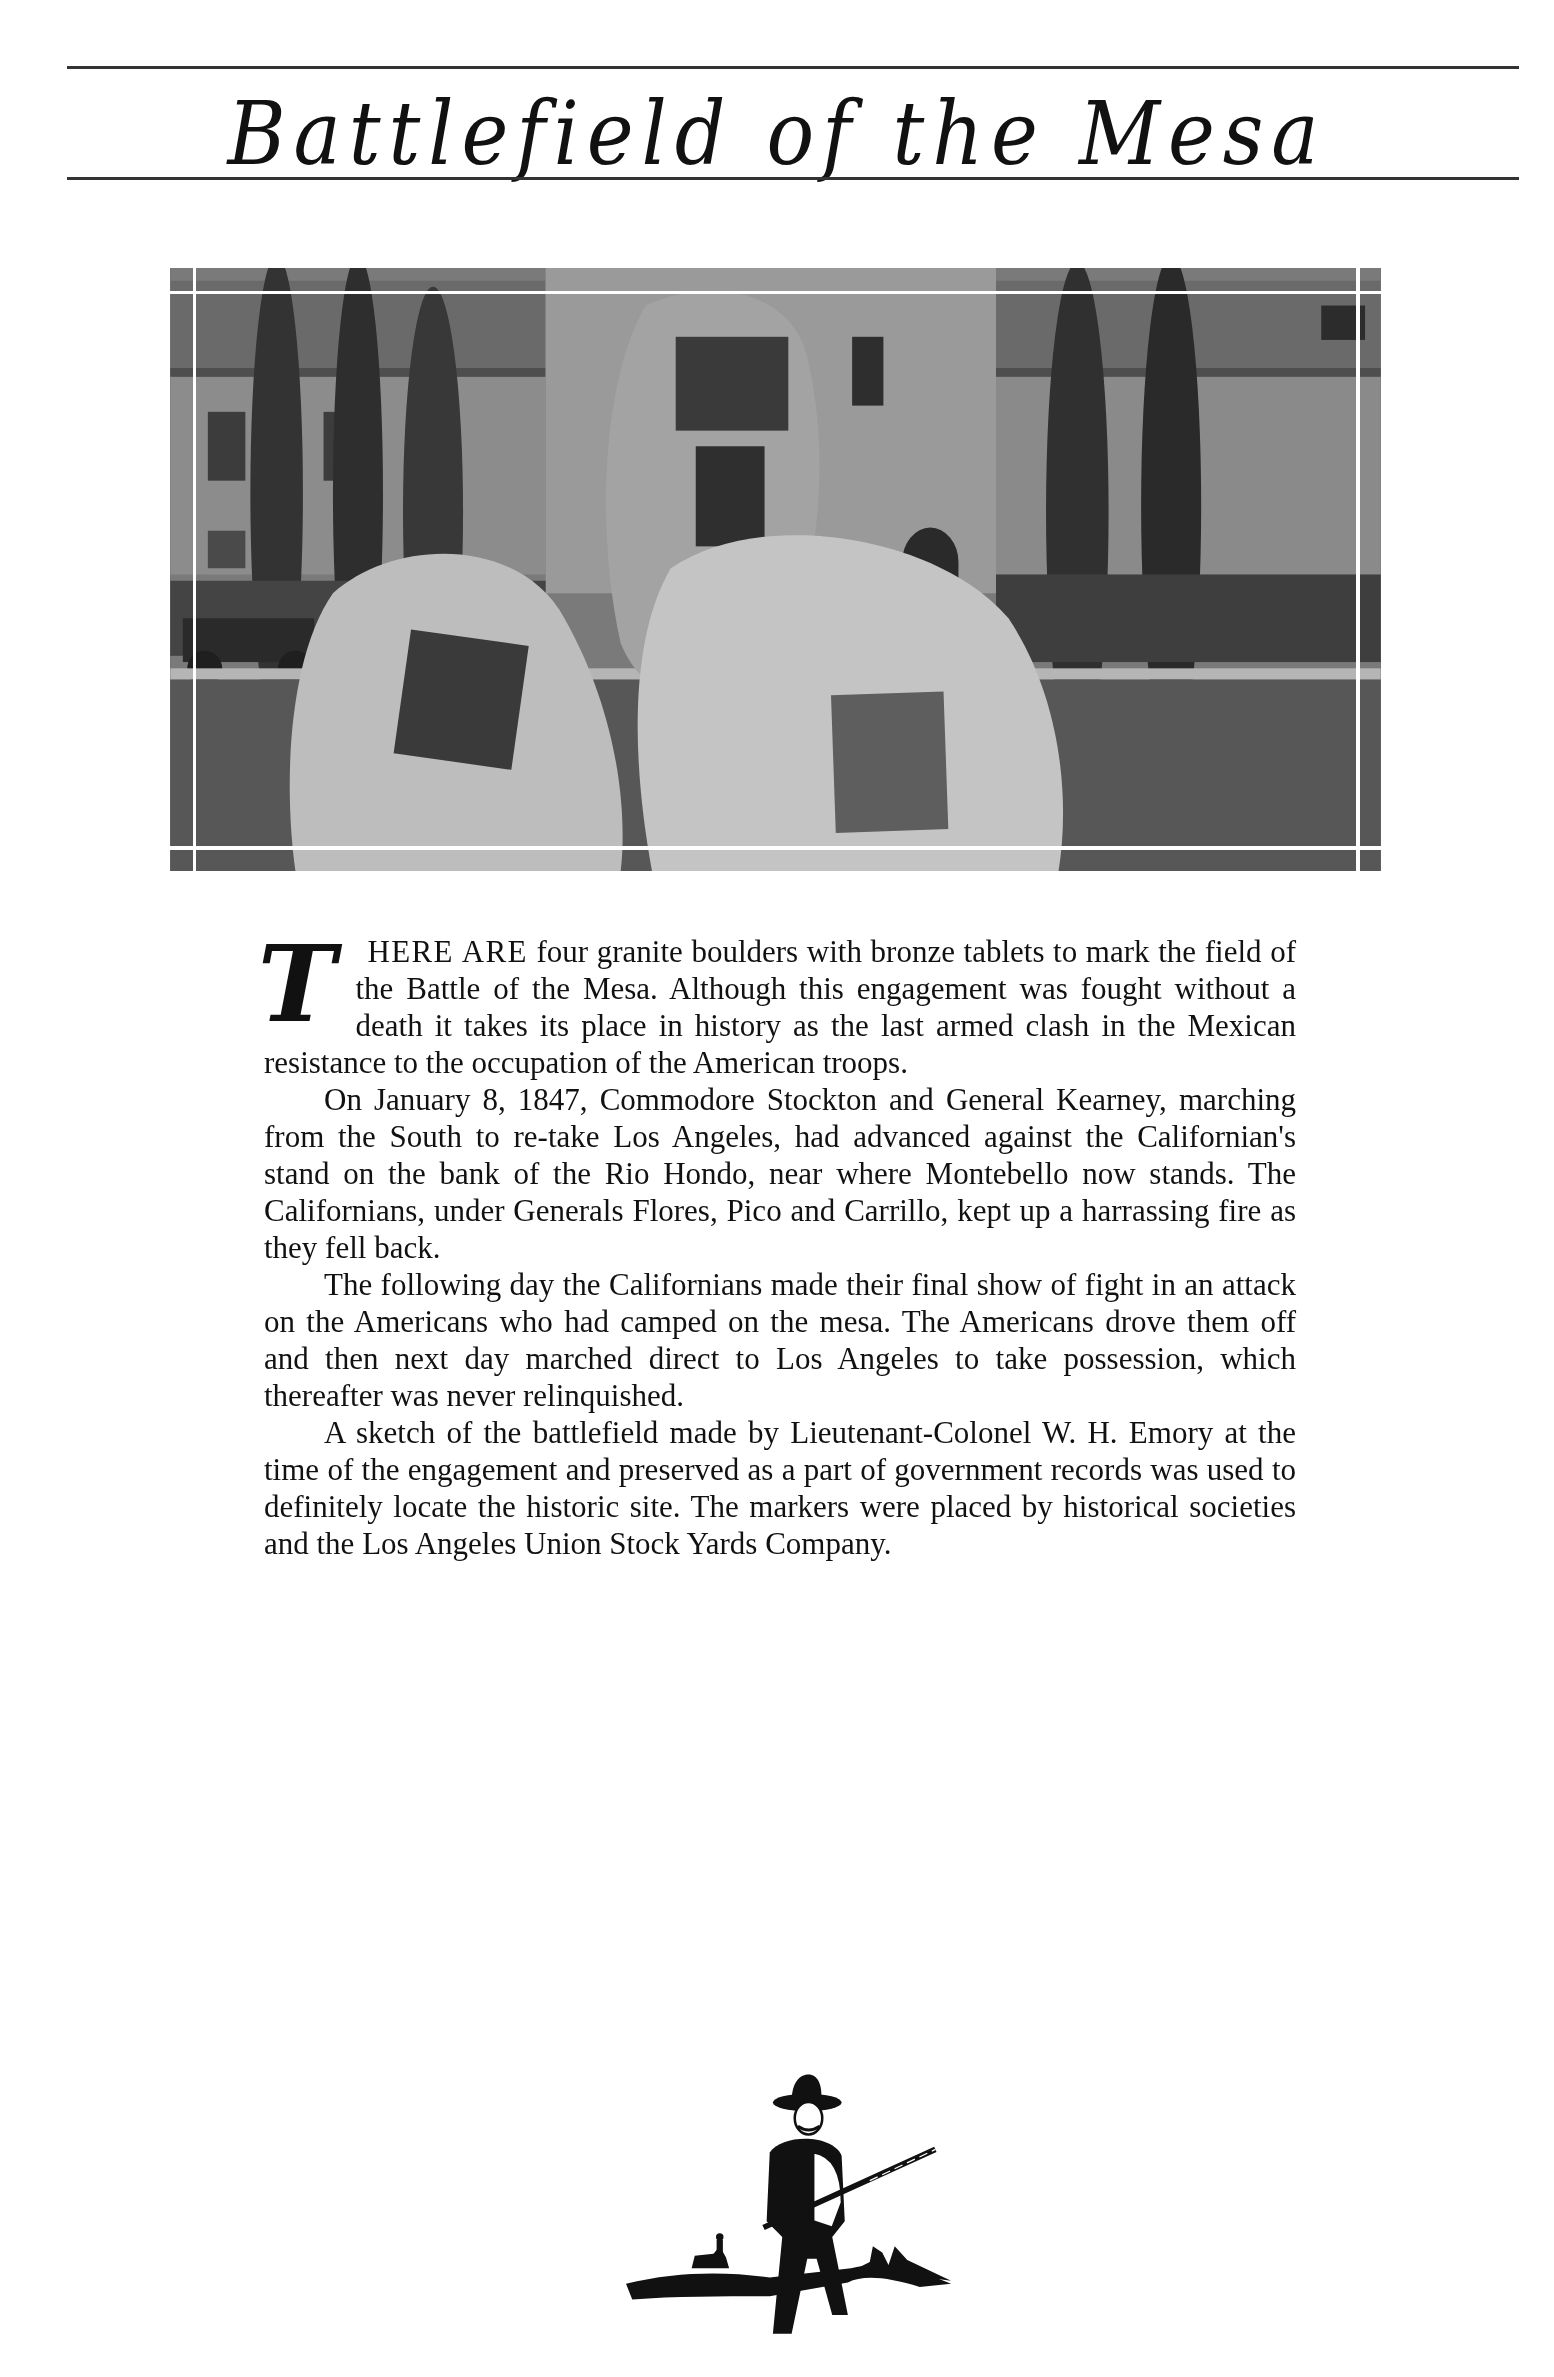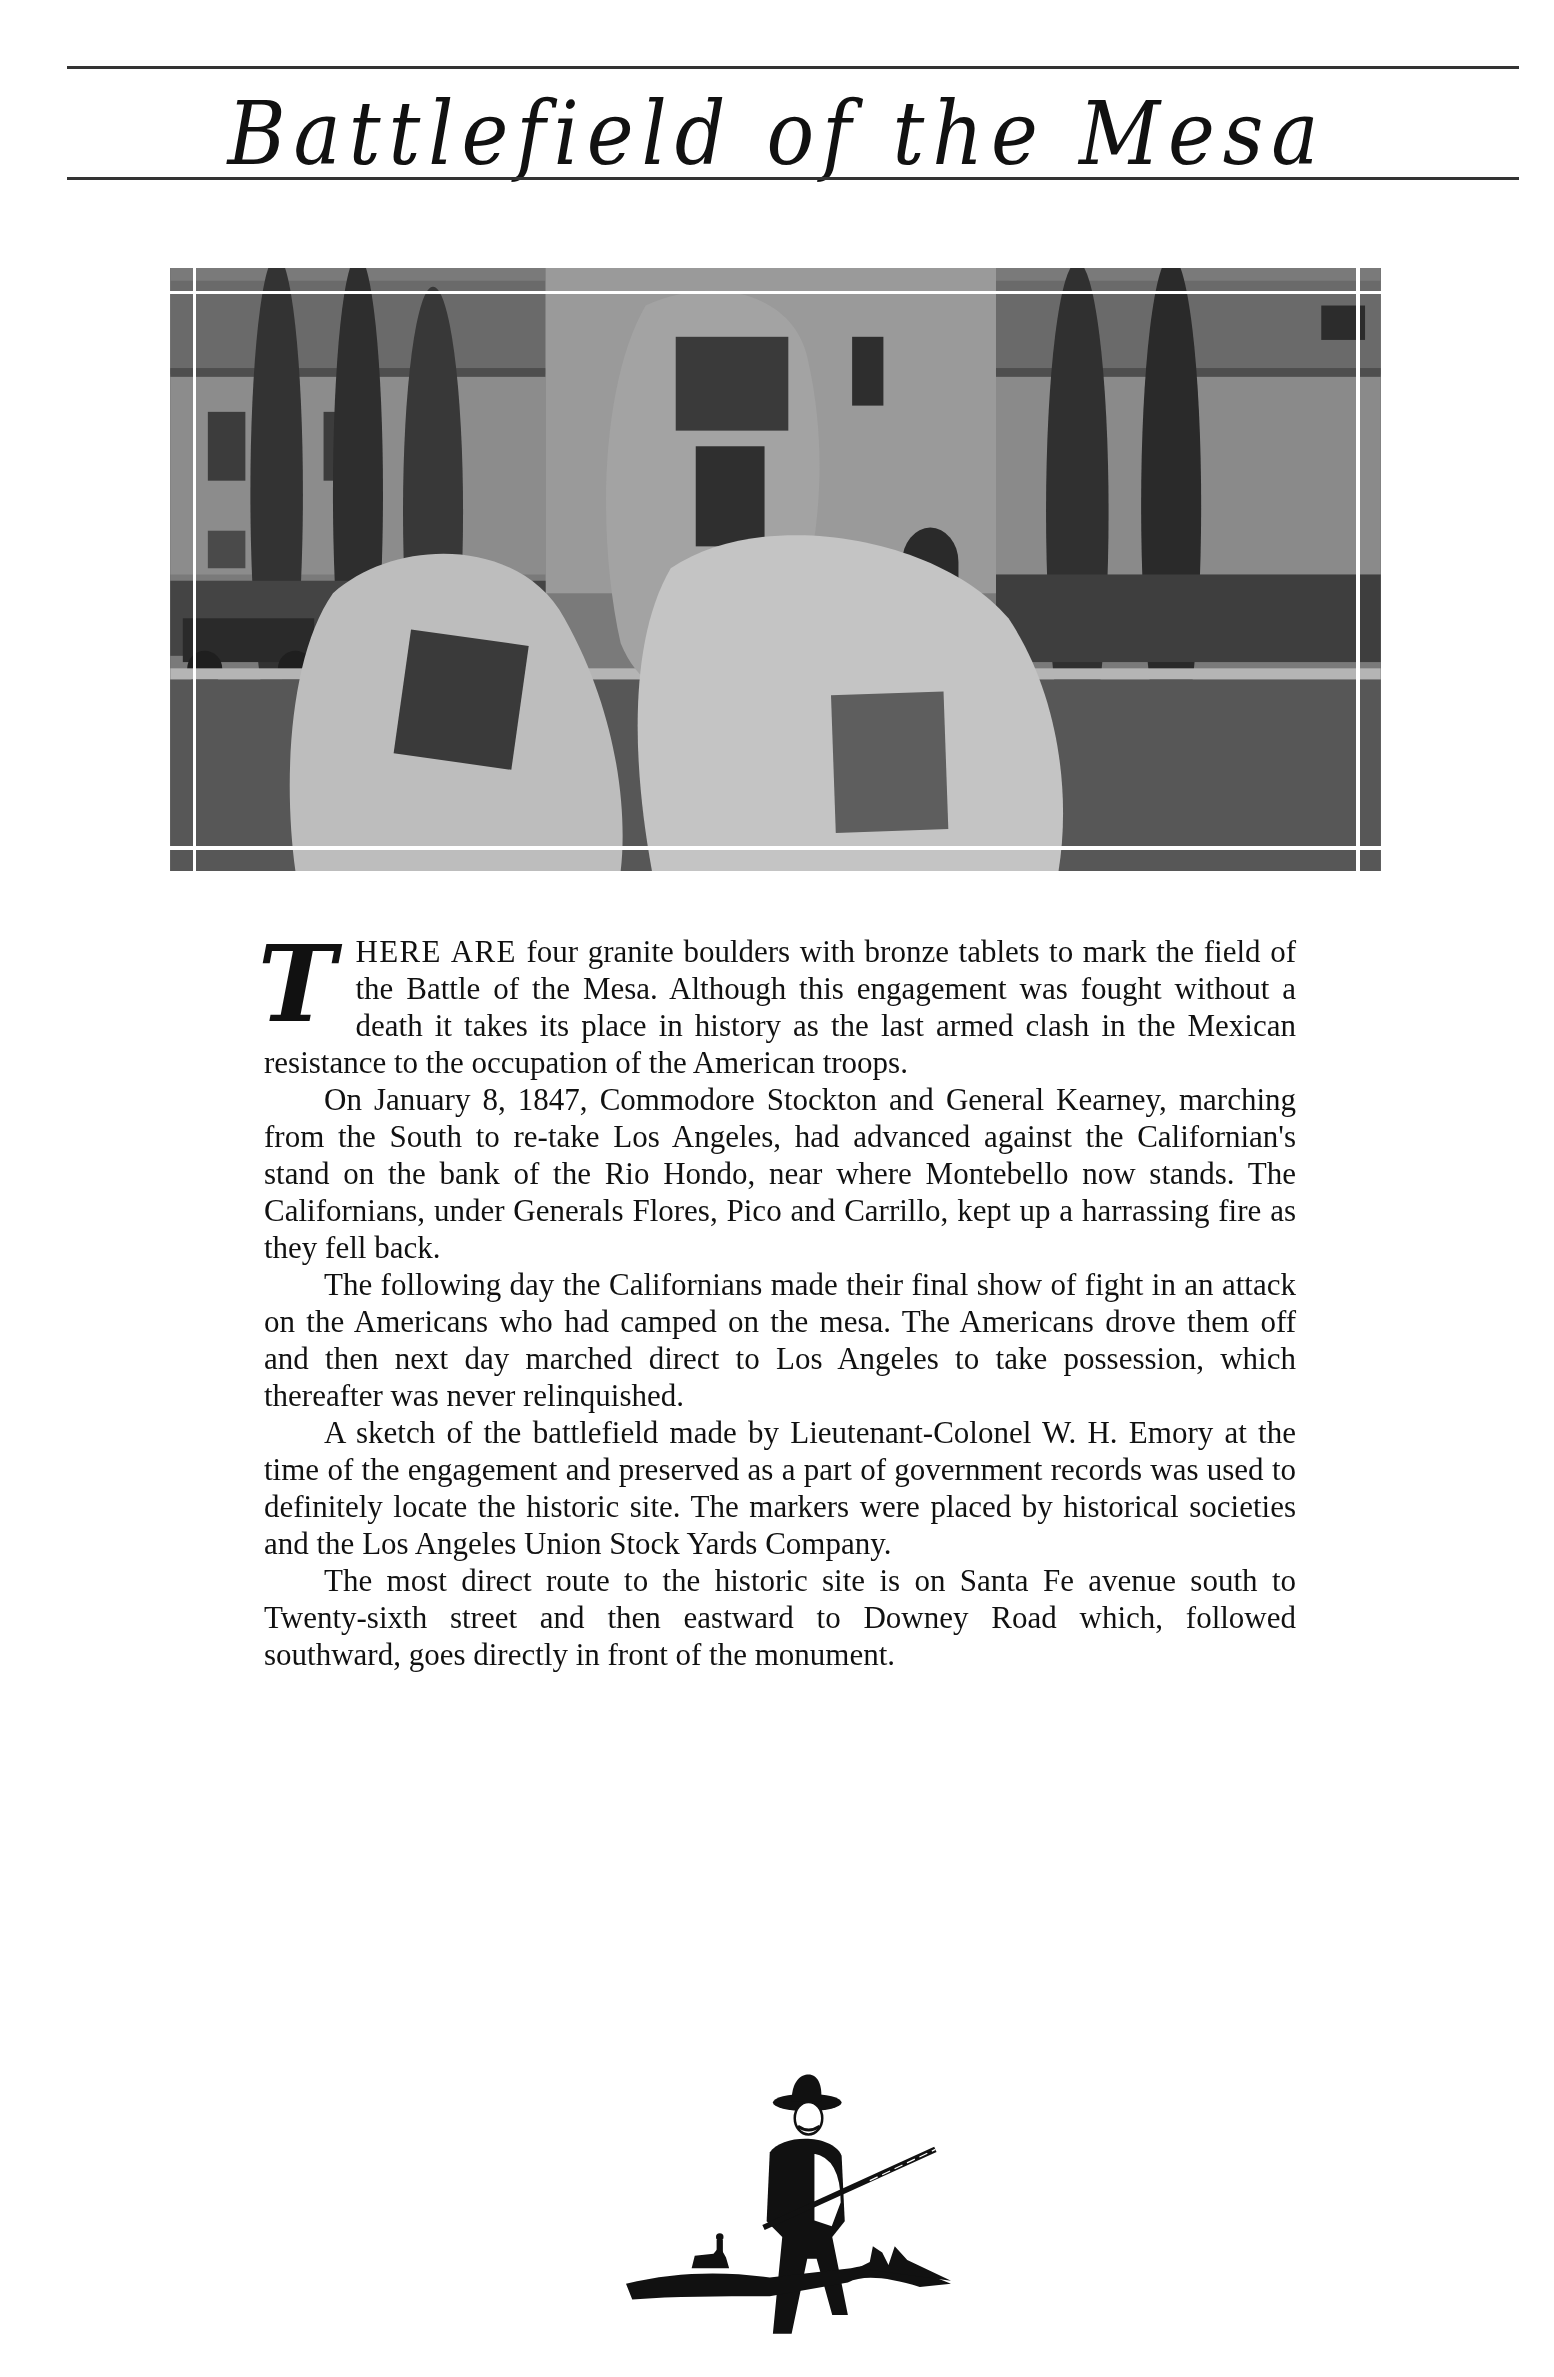--- a/index.html
+++ b/index.html
@@ -7,21 +7,21 @@
   .rule{position:absolute;left:67px;width:1452px;height:2.5px;background:#333;}
   .title{position:absolute;left:0;width:1554px;top:74px;height:119px;text-align:center;font-family:"DejaVu Serif","Liberation Serif",serif;font-style:italic;font-size:88px;letter-spacing:8.8px;line-height:119px;color:#111;transform:scaleX(0.9);}
   .photo{position:absolute;left:170px;top:268px;width:1211px;height:603px;background:#6e6e6e;overflow:hidden;}
   .photo svg{position:absolute;left:0;top:0;}
   .frame-h{position:absolute;height:3.8px;background:#fff;left:0;width:1211px;}
   .frame-v{position:absolute;width:3.8px;background:#fff;top:0;height:603px;}
   .body{position:absolute;left:264px;top:933px;width:1032px;font-size:31px;line-height:37px;text-align:justify;color:#111;}
   .body p{margin:0;text-indent:0;}
   .body p.ind{text-indent:60px;}
   .dropcap{float:left;font-family:"DejaVu Serif",serif;font-size:105px;line-height:94px;height:106px;width:89px;margin:3.8px 8.8px 0 -6.3px;font-weight:bold;font-style:italic;color:#111;}
-  .sc{font-variant:small-caps;letter-spacing:1.3px;}
+  .sc{font-variant:small-caps;letter-spacing:1.3px;margin-left:12px;}
   .illus{position:absolute;left:626px;top:2021px;width:375px;height:313px;}
 </style>
 </head>
 <body>
 
 <div class="rule" style="top:66px;"></div>
 <div class="title">Battlefield of the Mesa</div>
 <div class="rule" style="top:177px;"></div>
 
 <div class="photo">
@@ -76,21 +76,20 @@
   <div class="frame-v" style="left:1186px;"></div>
 </div>
 
 <div class="body">
   <p>
     <span class="dropcap">T</span><span class="sc">HERE ARE</span><span> four granite boulders with bronze tablets to mark the field of the Battle of the Mesa.  Although this engagement was fought without a death it takes its place in history as the last armed clash in the Mexican resistance to the occupation of the American troops.</span>
   </p>
   <p class="ind">On January 8, 1847, Commodore Stockton and General Kearney, marching from the South to re-take Los Angeles, had advanced against the Californian's stand on the bank of the Rio Hondo, near where Montebello now stands.  The Californians, under Generals Flores, Pico and Carrillo, kept up a harrassing fire as they fell back.</p>
   <p class="ind">The following day the Californians made their final show of fight in an attack on the Americans who had camped on the mesa. The Americans drove them off and then next day marched direct to Los Angeles to take possession, which thereafter was never relinquished.</p>
   <p class="ind">A sketch of the battlefield made by Lieutenant-Colonel W. H. Emory at the time of the engagement and preserved as a part of government records was used to definitely locate the historic site. The markers were placed by historical societies and the Los Angeles Union Stock Yards Company.</p>
-  <p class="ind">The most direct route to the historic site is on Santa Fe avenue south to Twenty-sixth street and then eastward to Downey Road which, followed southward, goes directly in front of the monument.</p>
 </div>
 
 <div class="illus">
   <svg width="375" height="313" viewBox="0 0 600 500">
 
     <ellipse cx="290" cy="130" rx="55" ry="14" fill="#111"></ellipse>
     <path d="M265 128 C265 95 280 85 292 85 C306 85 315 100 312 128 Z" fill="#111"></path>
 
     <ellipse cx="292" cy="155" rx="22" ry="26" fill="#fff" stroke="#111" stroke-width="4"></ellipse>
     <path d="M275 168 Q292 180 310 168" stroke="#111" stroke-width="5" fill="none"></path>

